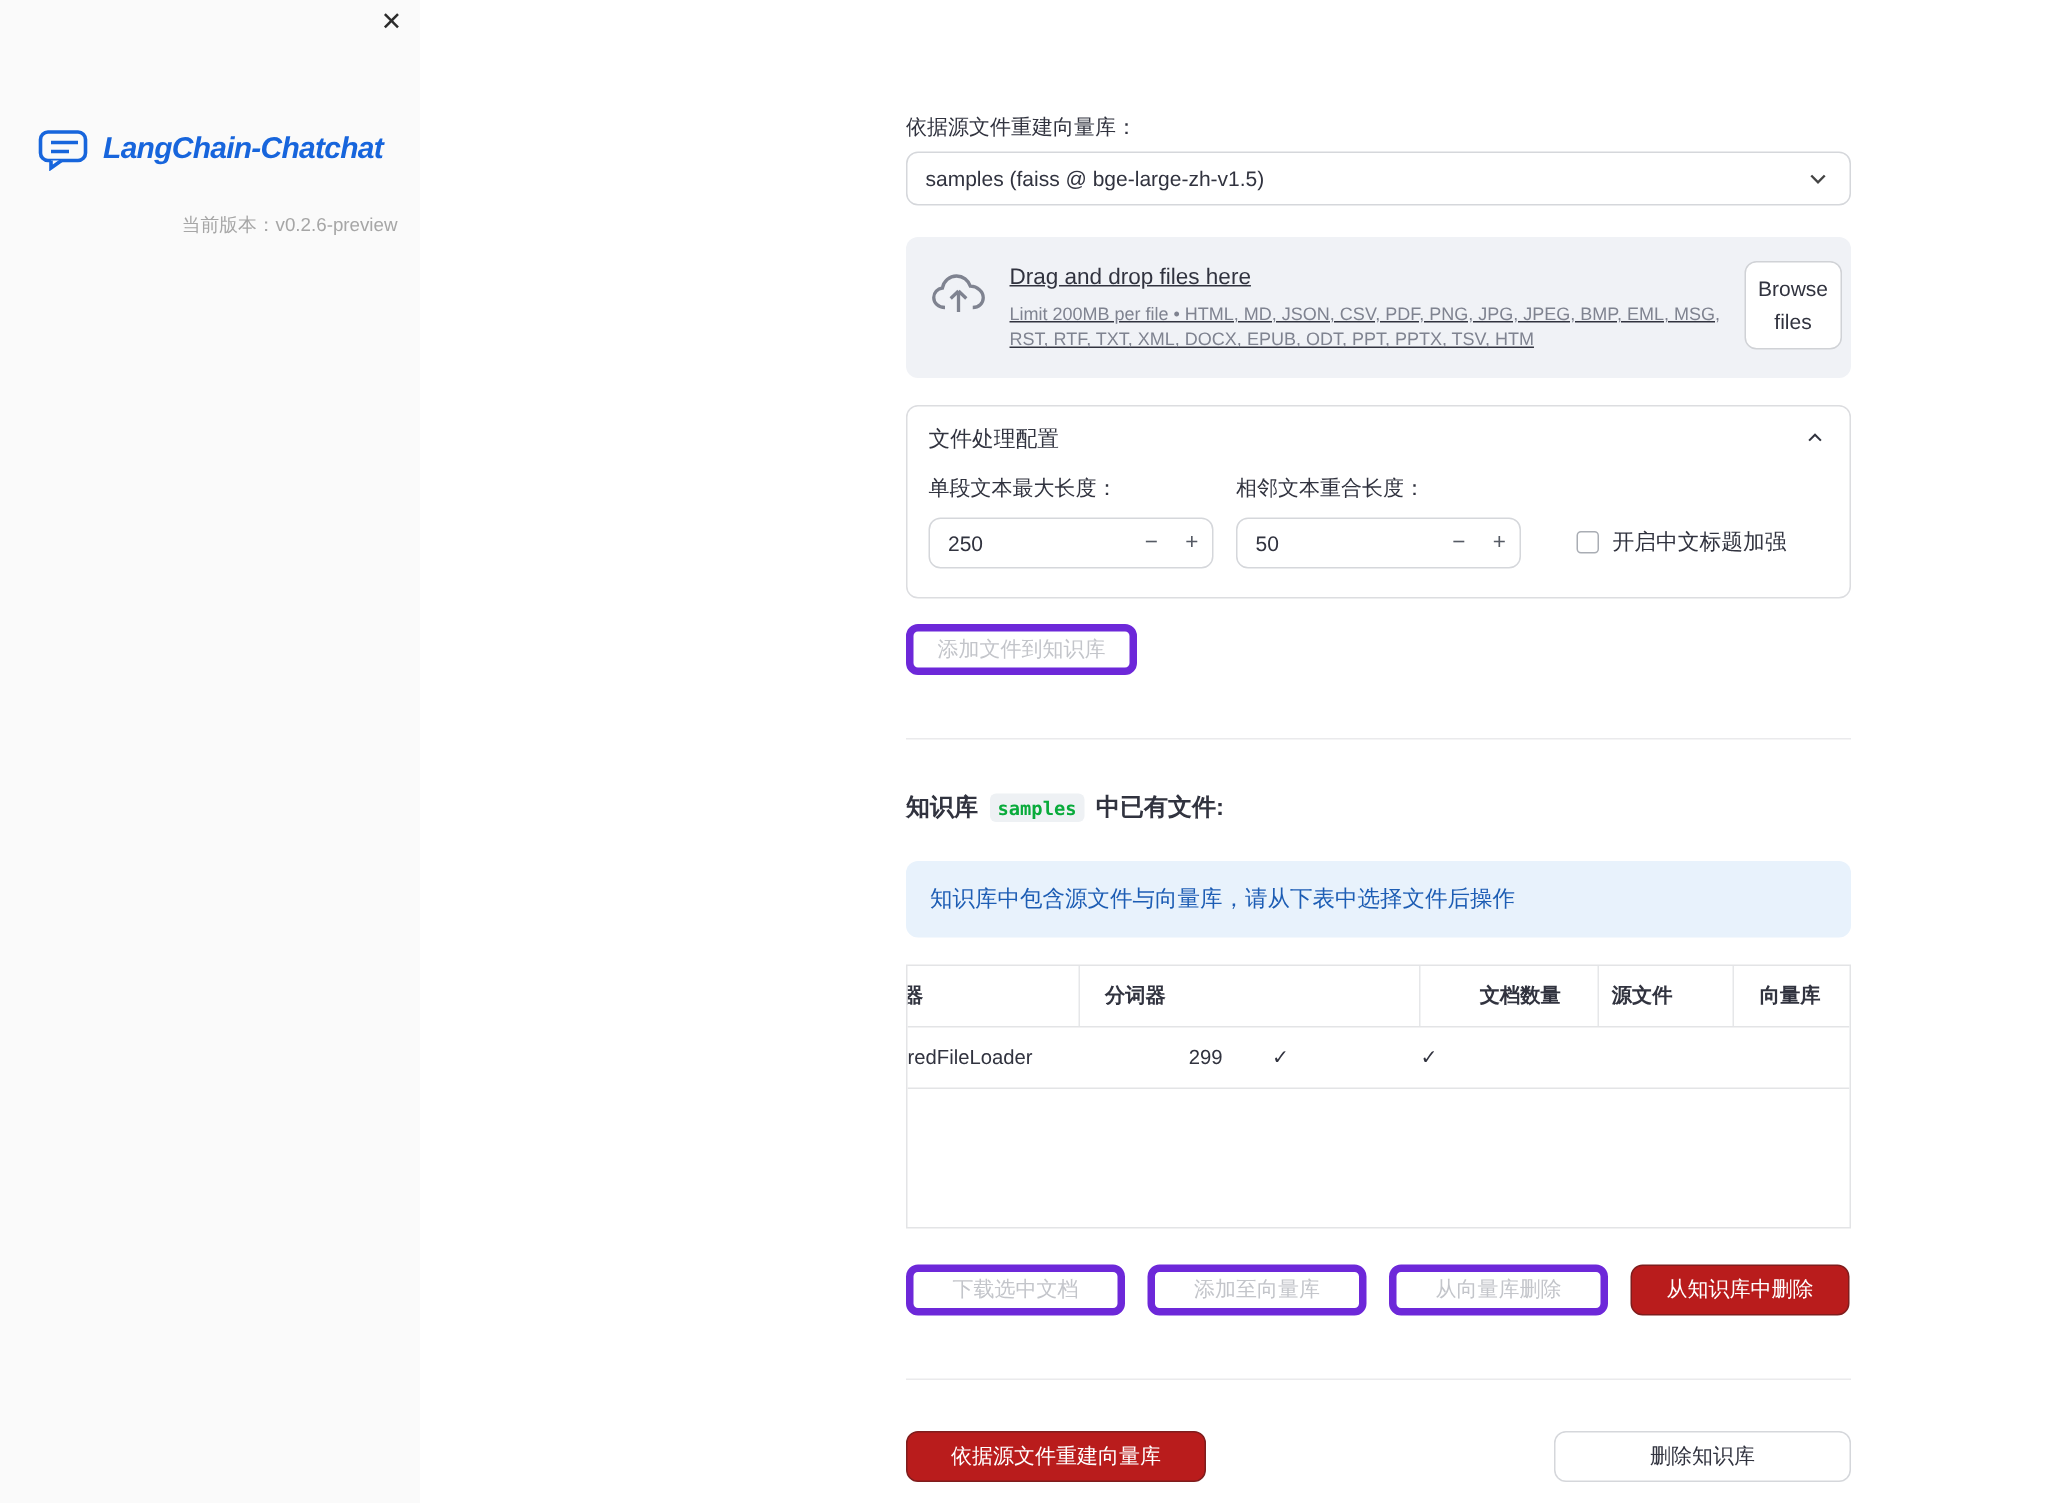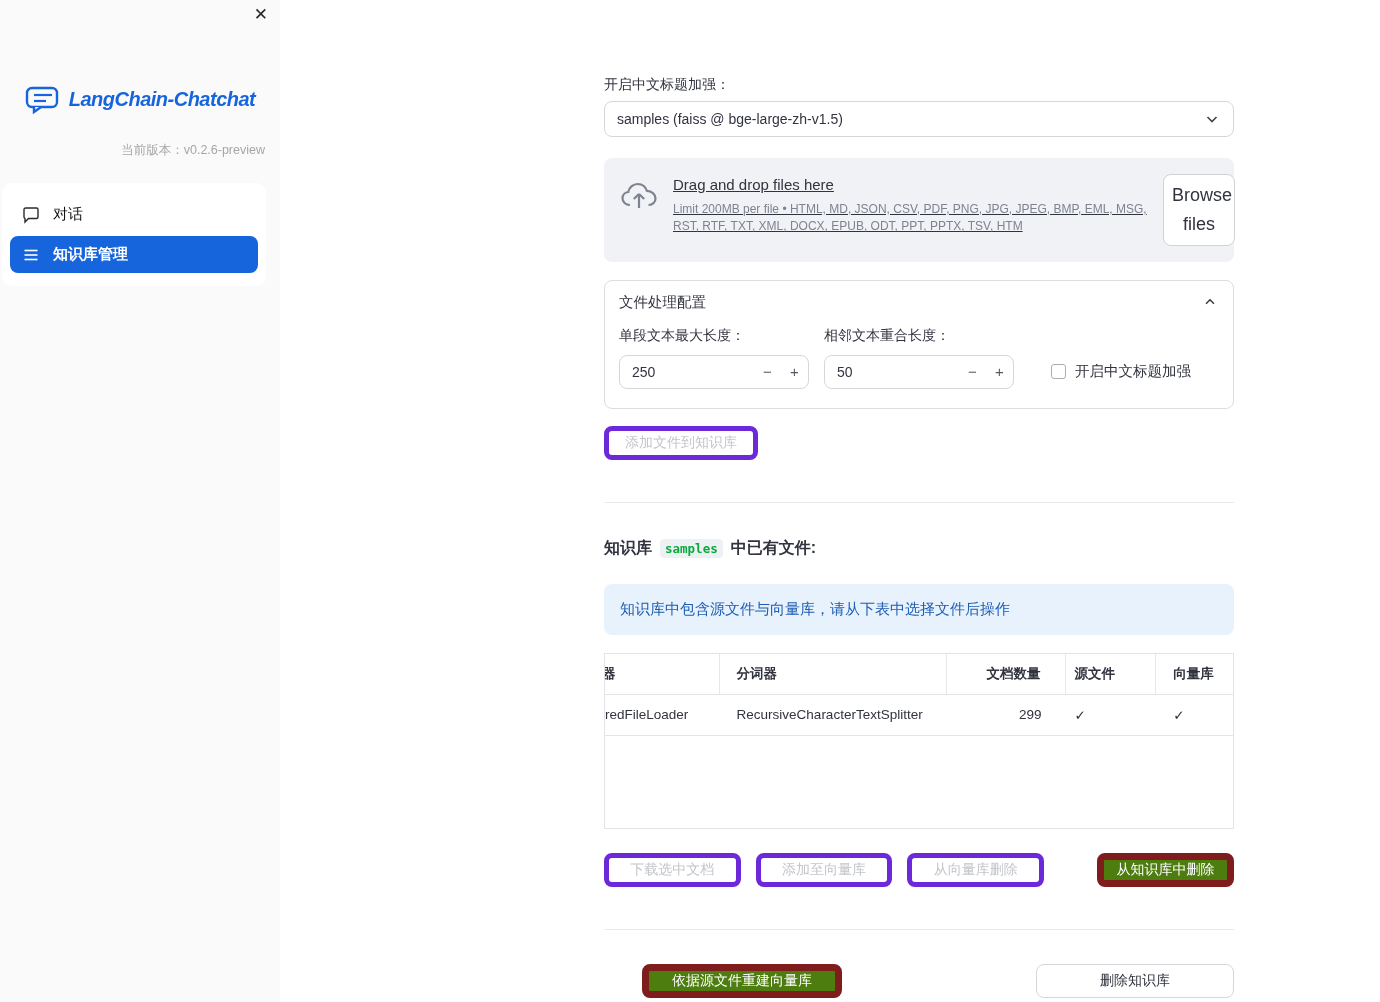--- a/index.html
+++ b/index.html
@@ -64,21 +64,21 @@
   .uploader {
     background: #f0f2f6; border-radius: 8px; padding: 16px;
     display: flex; align-items: flex-start; gap: 15px;
   }
   .cloud-wrap { margin-top: 6px; }
   .uploader-texts { flex: 1; text-decoration: underline; }
   .uploader-title { font-size: 15px; color: #31333f; margin: 2px 0 8px; }
   .uploader-limit { font-size: 12px; color: #7f8390; line-height: 1.45; width: 475px; }
   .browse-btn {
     background: #fff; border: 1px solid #d0d2d6; border-radius: 8px;
-    width: 72px; padding: 6px 8px; font-size: 18px; color: #31333f;
+    width: 72px; padding: 6px 8px; font-size: 14px; color: #31333f;
     text-align: center; line-height: 1.6; cursor: pointer; font-family: inherit;
   }
 
   .expander { border: 1px solid #dcdde0; border-radius: 8px; margin-top: 18px; }
   .expander-header {
     display: flex; justify-content: space-between; align-items: center;
     padding: 12px 14px; font-size: 14.5px; cursor: pointer;
   }
   .expander-body { padding: 3px 14px 19px; display: flex; align-items: flex-end; }
   .num-field { width: 190px; margin-right: 15px; }
@@ -98,21 +98,21 @@
     border-radius: 3px; background: #fff; cursor: pointer; flex: 0 0 15px;
   }
   .checkbox-label { margin-left: 9px; font-size: 14.5px; white-space: nowrap; }
 
   .btn {
     height: 34px; border-radius: 8px; font-size: 14px;
     display: inline-flex; align-items: center; justify-content: center;
     cursor: pointer; font-family: inherit; white-space: nowrap;
   }
   .btn-disabled { background: #fff; border: 5px solid #6d28d9; color: #c3c5ca; cursor: default; }
-  .btn-primary { background: #4d7c0f; border: 7px solid #7f1d1d; color: #fff; margin-left: 38px; }
+  .btn-primary { background: #b91c1c; border: 1px solid #7f1d1d; color: #fff; }
   .btn-secondary { background: #fff; border: 1px solid #d5d7db; color: #31333f; }
   .add-files-btn { margin-top: 17px; padding: 0 16px; }
 
   .divider { border: none; border-top: 1px solid #eaeaec; margin: 42px 0 0; }
 
   .kb-files-line { margin-top: 35px; font-size: 16px; display: flex; align-items: center; font-weight: bold; }
   .kb-code {
     font-family: "DejaVu Sans Mono", monospace; font-size: 12.5px;
     color: #09ab3b; background: #eef1f4; padding: 2px 5px;
     border-radius: 4px; margin: 0 8px;
@@ -158,46 +158,26 @@
         <path d="M9 23 L9 28 L16 23" stroke="#1765dc" stroke-width="2.4" fill="#fafafa"></path>
         <line x1="9" y1="11" x2="27" y2="11" stroke="#1765dc" stroke-width="2.2"></line>
         <line x1="9" y1="17" x2="21" y2="17" stroke="#1765dc" stroke-width="2.2"></line>
       </svg>
     </span>
     <span class="logo-text">LangChain-Chatchat</span>
   </div>
 
   <div class="version">当前版本：v0.2.6-preview</div>
 
-  <nav class="nav-card">
-    <div class="nav-item">
-      <span class="nav-icon">
-        <svg width="18" height="18" viewBox="0 0 18 18" fill="none">
-          <path d="M2 3.5 C2 2.7 2.7 2 3.5 2 H14.5 C15.3 2 16 2.7 16 3.5 V11 C16 11.8 15.3 12.5 14.5 12.5 H6.5 L3 16 V12.5 H3.5 C2.7 12.5 2 11.8 2 11 Z" stroke="#2b2b2b" stroke-width="1.4"></path>
-        </svg>
-      </span>
-      <span>对话</span>
-    </div>
-    <div class="nav-item active">
-      <span class="nav-icon">
-        <svg width="18" height="18" viewBox="0 0 18 18" fill="none">
-          <line x1="2.5" y1="4.5" x2="15.5" y2="4.5" stroke="#ffffff" stroke-width="1.6"></line>
-          <line x1="2.5" y1="9" x2="15.5" y2="9" stroke="#ffffff" stroke-width="1.6"></line>
-          <line x1="2.5" y1="13.5" x2="15.5" y2="13.5" stroke="#ffffff" stroke-width="1.6"></line>
-        </svg>
-      </span>
-      <span>知识库管理</span>
-    </div>
-  </nav>
 </aside>
 
 <main class="main">
   <div class="content">
 
-    <div class="field-label">开启中文标题加强：</div>
+    <div class="field-label">依据源文件重建向量库：</div>
     <div class="select-box">
       <span>samples (faiss @ bge-large-zh-v1.5)</span>
       <span class="nav-icon">
         <svg width="16" height="16" viewBox="0 0 16 16" fill="none">
           <path d="M3.5 6 L8 10.5 L12.5 6" stroke="#444" stroke-width="1.6"></path>
         </svg>
       </span>
     </div>
 
     <div class="uploader">
@@ -264,21 +244,20 @@
         <div class="tc c1">
           <span class="clip-edge">器</span>
         </div>
         <div class="tc c2">分词器</div>
         <div class="tc c3">文档数量</div>
         <div class="tc c4">源文件</div>
         <div class="tc c5">向量库</div>
       </div>
       <div class="t-row t-body-row">
         <div class="tc c1">redFileLoader</div>
-        <div class="tc c2">RecursiveCharacterTextSplitter</div>
         <div class="tc c3">299</div>
         <div class="tc c4">✓</div>
         <div class="tc c5">✓</div>
       </div>
       <div class="t-filler"></div>
     </div>
 
     <div class="action-row">
       <button class="btn btn-disabled">下载选中文档</button>
       <button class="btn btn-disabled">添加至向量库</button>

